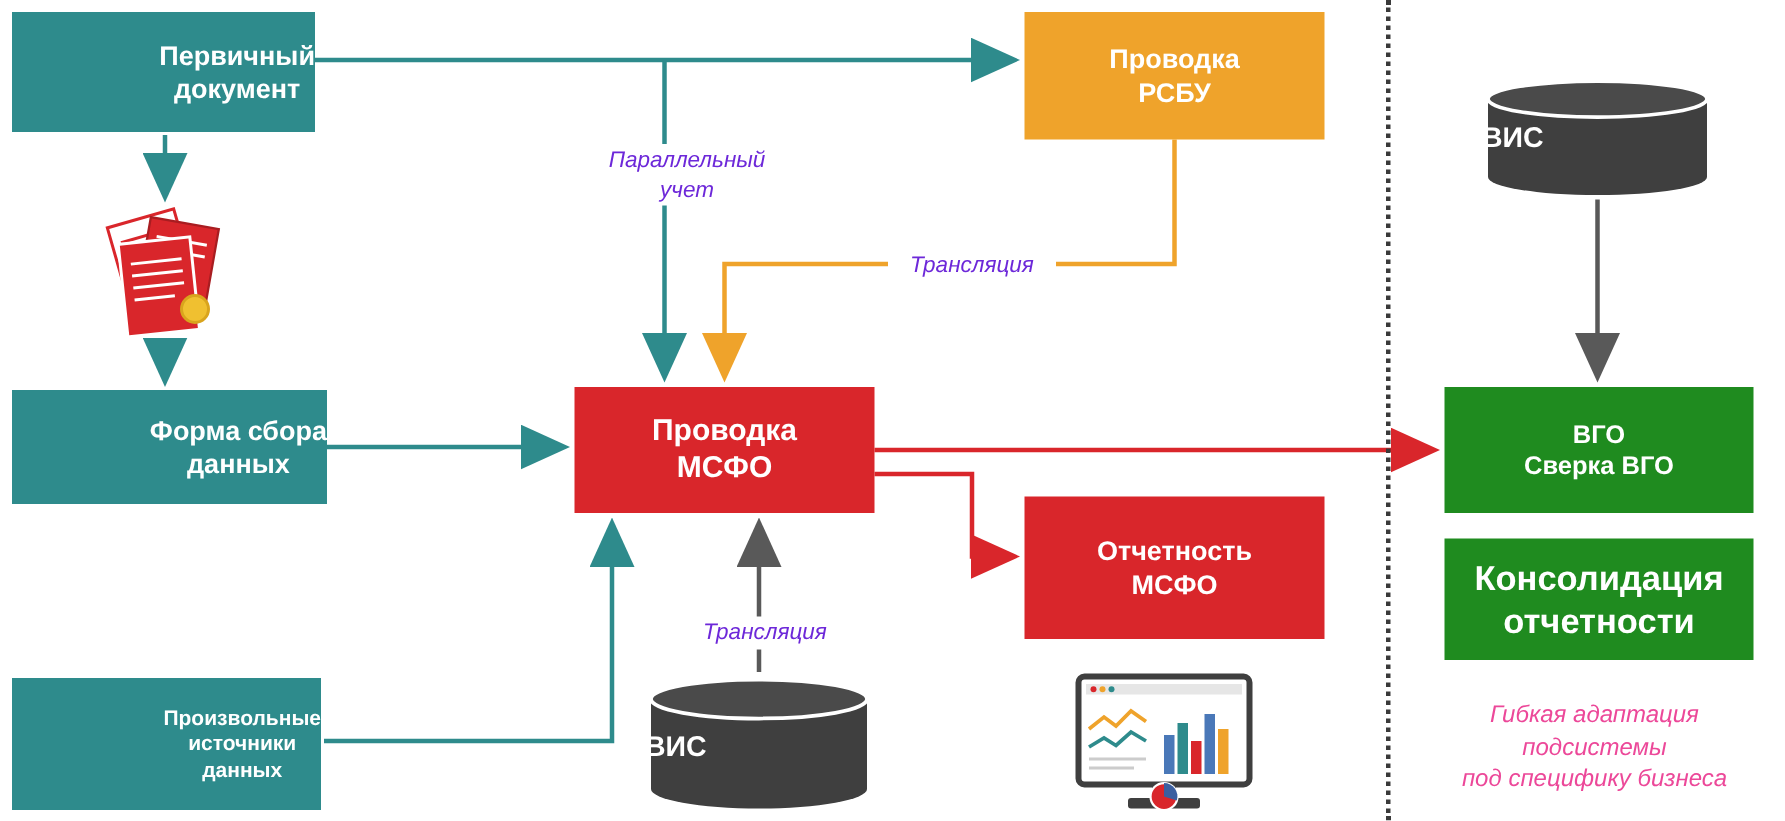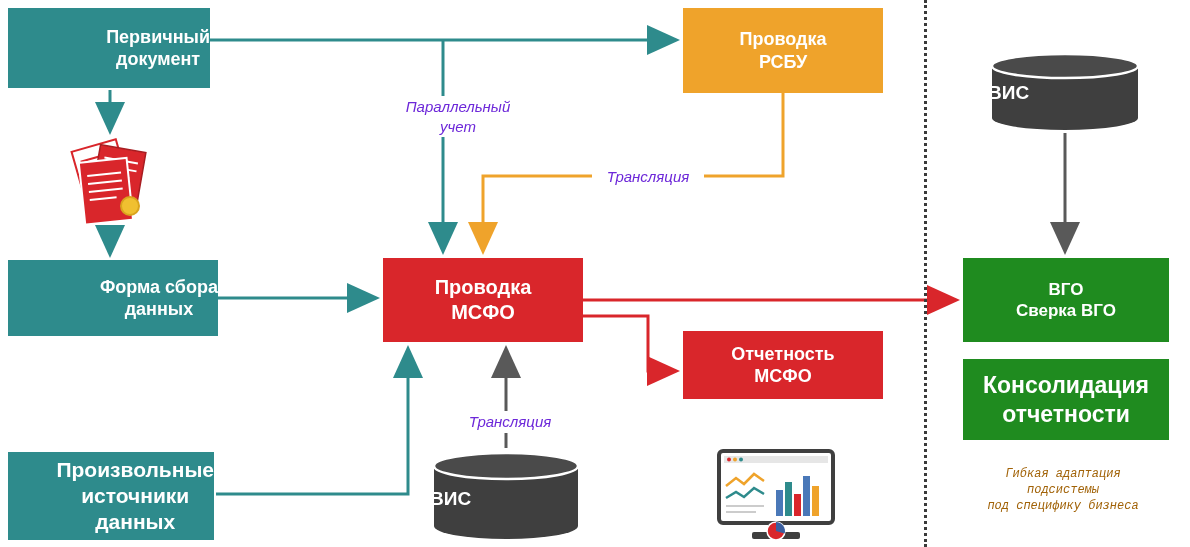--- a/index.html
+++ b/index.html
@@ -15,22 +15,22 @@
   }
   .teal   { background:#2e8b8c;justify-content:flex-end; }
   .orange { background:#efa32b; }
   .red    { background:#d9262b; }
   .green  { background:#1f8b1f; }
   .edge-label {
     position:absolute; z-index:3; font-style:italic; font-size:15px; color:#6d28d9;
     text-align:center; white-space:pre-line; background:#ffffff; padding:1px 4px; line-height:1.3;
   }
   .note {
-    position:absolute; z-index:2; font-style:italic; font-size:12px; color:#a16207;
-    text-align:center; white-space:pre-line; line-height:1.35;font-family:Liberation Mono, monospace;
+    position:absolute; z-index:2; font-style:italic; font-size:16px; color:#ec4899;
+    text-align:center; white-space:pre-line; line-height:1.35;
   }
   .cyl { position:absolute; z-index:2; }
   .cyl-label {
     position:absolute; left:0; width:100%; text-align:left;
     color:#ffffff; font-weight:bold; font-size:19px;
   }
   .icon-wrap { position:absolute; z-index:2; }
   .separator {
     position:absolute; z-index:1; left:924px; top:0; height:547px; width:0;
     border-left:3px dotted #3a3a3a;
@@ -85,37 +85,37 @@
   <div class="box teal" style="left:8px;top:8px;width:202px;height:80px">
     <span>Первичный
 документ</span>
   </div>
 
   <div class="box teal" style="left:8px;top:260px;width:210px;height:76px">
     <span>Форма сбора
 данных</span>
   </div>
 
-  <div class="box teal" style="left:8px;top:452px;width:206px;height:88px;font-size:21px">
+  <div class="box teal" style="left:8px;top:452px;width:206px;height:88px;font-size:14px">
     <span>Произвольные
 источники
 данных</span>
   </div>
 
   <div class="box orange" style="left:683px;top:8px;width:200px;height:85px">
     <span>Проводка
 РСБУ</span>
   </div>
 
   <div class="box red" style="left:383px;top:258px;width:200px;height:84px;font-size:20px">
     <span>Проводка
 МСФО</span>
   </div>
 
-  <div class="box red" style="left:683px;top:331px;width:200px;height:68px">
+  <div class="box red" style="left:683px;top:331px;width:200px;height:95px">
     <span>Отчетность
 МСФО</span>
   </div>
 
   <div class="box green" style="left:963px;top:258px;width:206px;height:84px;font-size:17px">
     <span>ВГО
 Сверка ВГО</span>
   </div>
 
   <div class="box green" style="left:963px;top:359px;width:206px;height:81px;font-size:23px">

